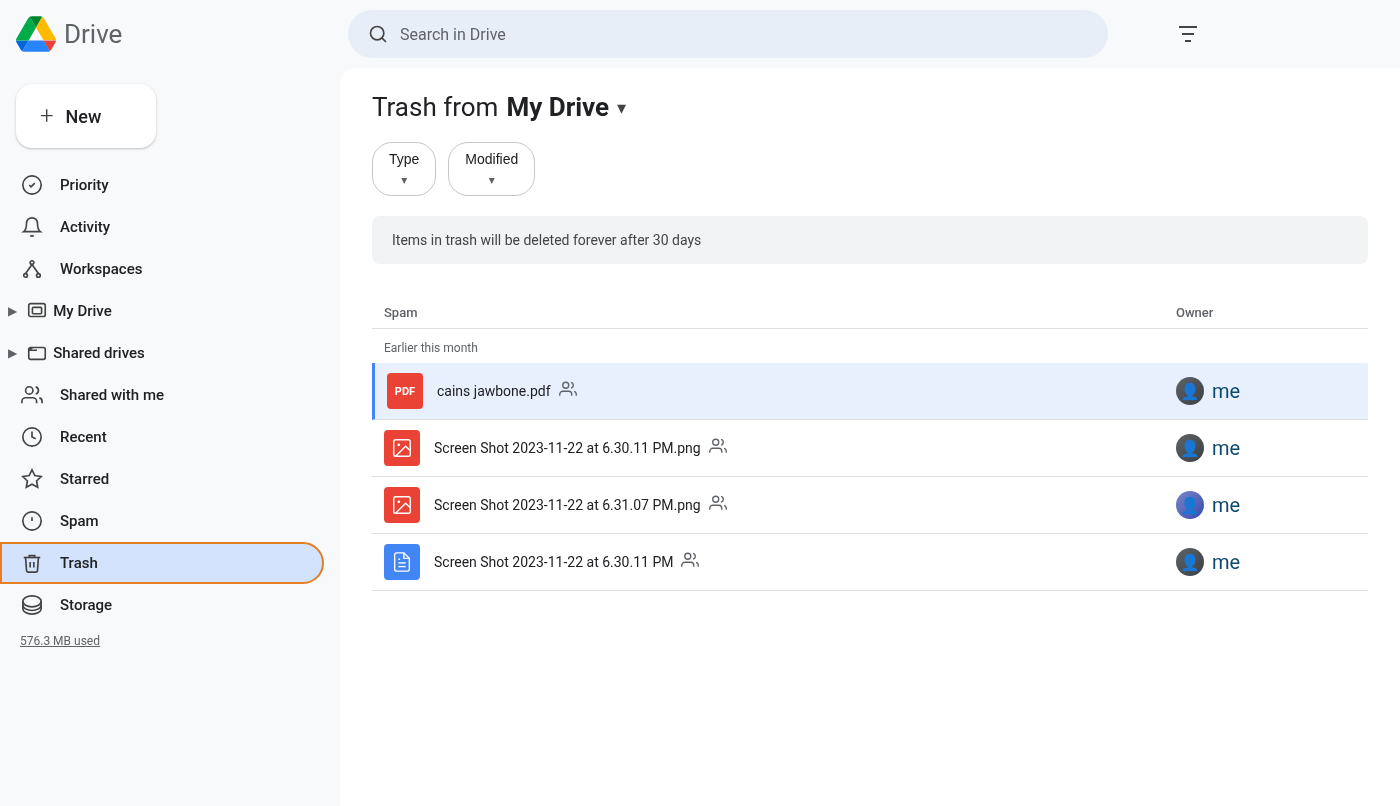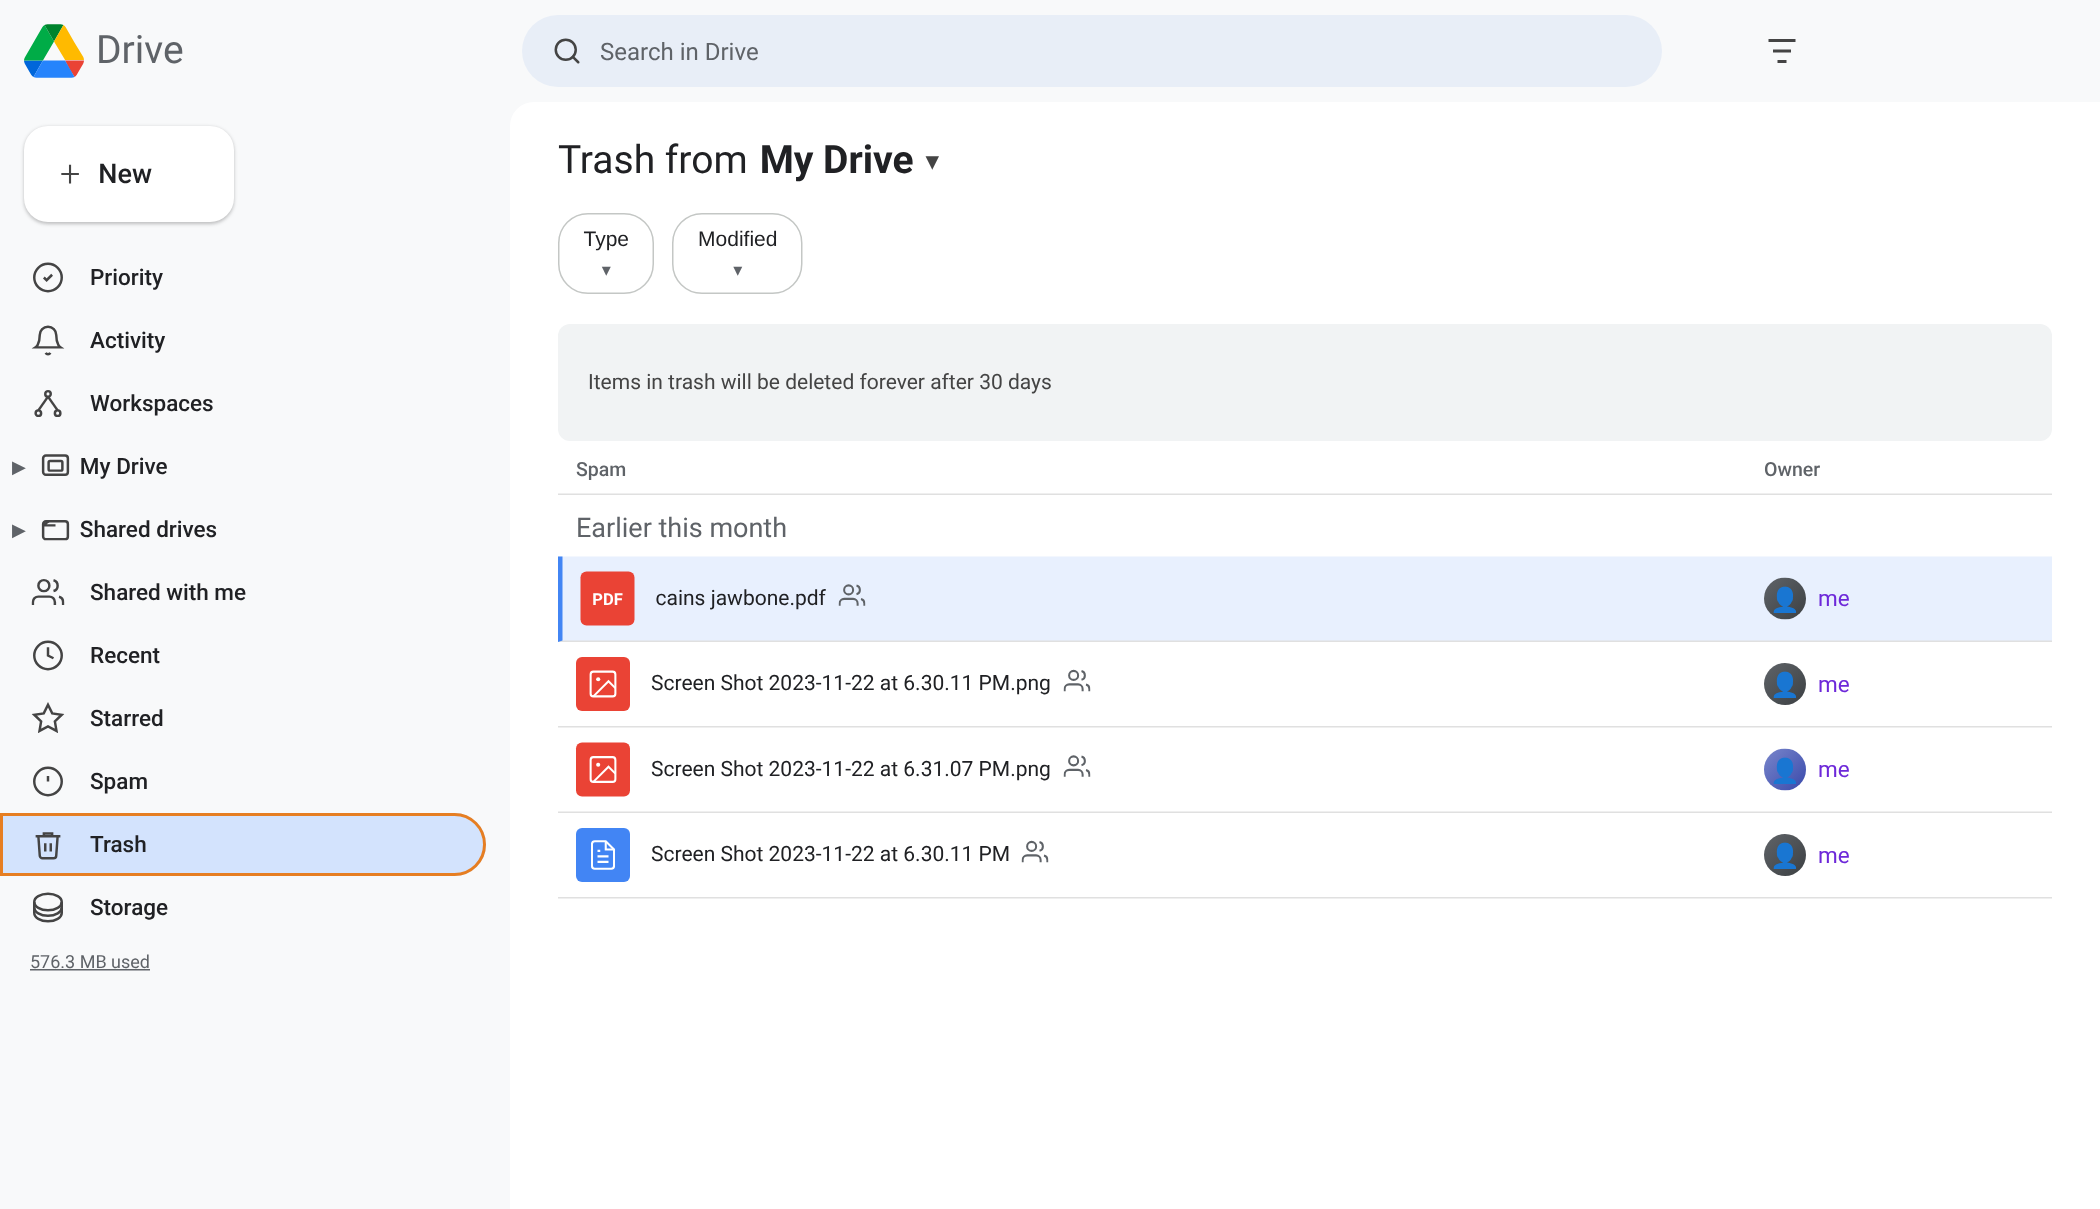--- a/index.html
+++ b/index.html
@@ -212,40 +212,40 @@
       color: #202124;
       cursor: pointer;
       font-weight: 500;
       flex-direction: column;
     }
     .filter-btn-arrow { font-size: 12px; color: #5f6368; }
 
     .trash-notice {
       background: #f1f3f4;
       border-radius: 8px;
-      padding: 31px 20px;
+      padding: 16px 20px;
       font-size: 14px;
       color: #444;
-      margin-bottom: 4px;
+      margin-bottom: 33px;
     }
 
     
     .file-list-header {
       display: flex;
       align-items: center;
       padding: 8px 12px;
       border-bottom: 1px solid #e0e0e0;
       font-size: 13px;
       color: #5f6368;
       font-weight: 500;
     }
     .col-name { flex: 1; }
     .col-owner { width: 180px; }
     .section-label {
-      font-size: 18px;
+      font-size: 12px;
       color: #5f6368;
       padding: 12px 12px 8px 12px;
       font-weight: 400;
     }
     .file-row {
       display: flex;
       align-items: center;
       padding: 10px 12px;
       border-bottom: 1px solid #e0e0e0;
       cursor: pointer;
@@ -304,22 +304,22 @@
       background: linear-gradient(135deg, #5f6368 0%, #3c4043 100%);
       display: flex;
       align-items: center;
       justify-content: center;
     }
     .avatar-person {
       font-size: 16px;
       color: #fff;
     }
     .owner-name {
-      font-size: 15px;
-      color: #6d28d9;
+      font-size: 20px;
+      color: #0c4a6e;
     }
 
     
   </style>
 </head>
 <body>
 
 <div class="topbar">
   <div class="logo-area">
 

